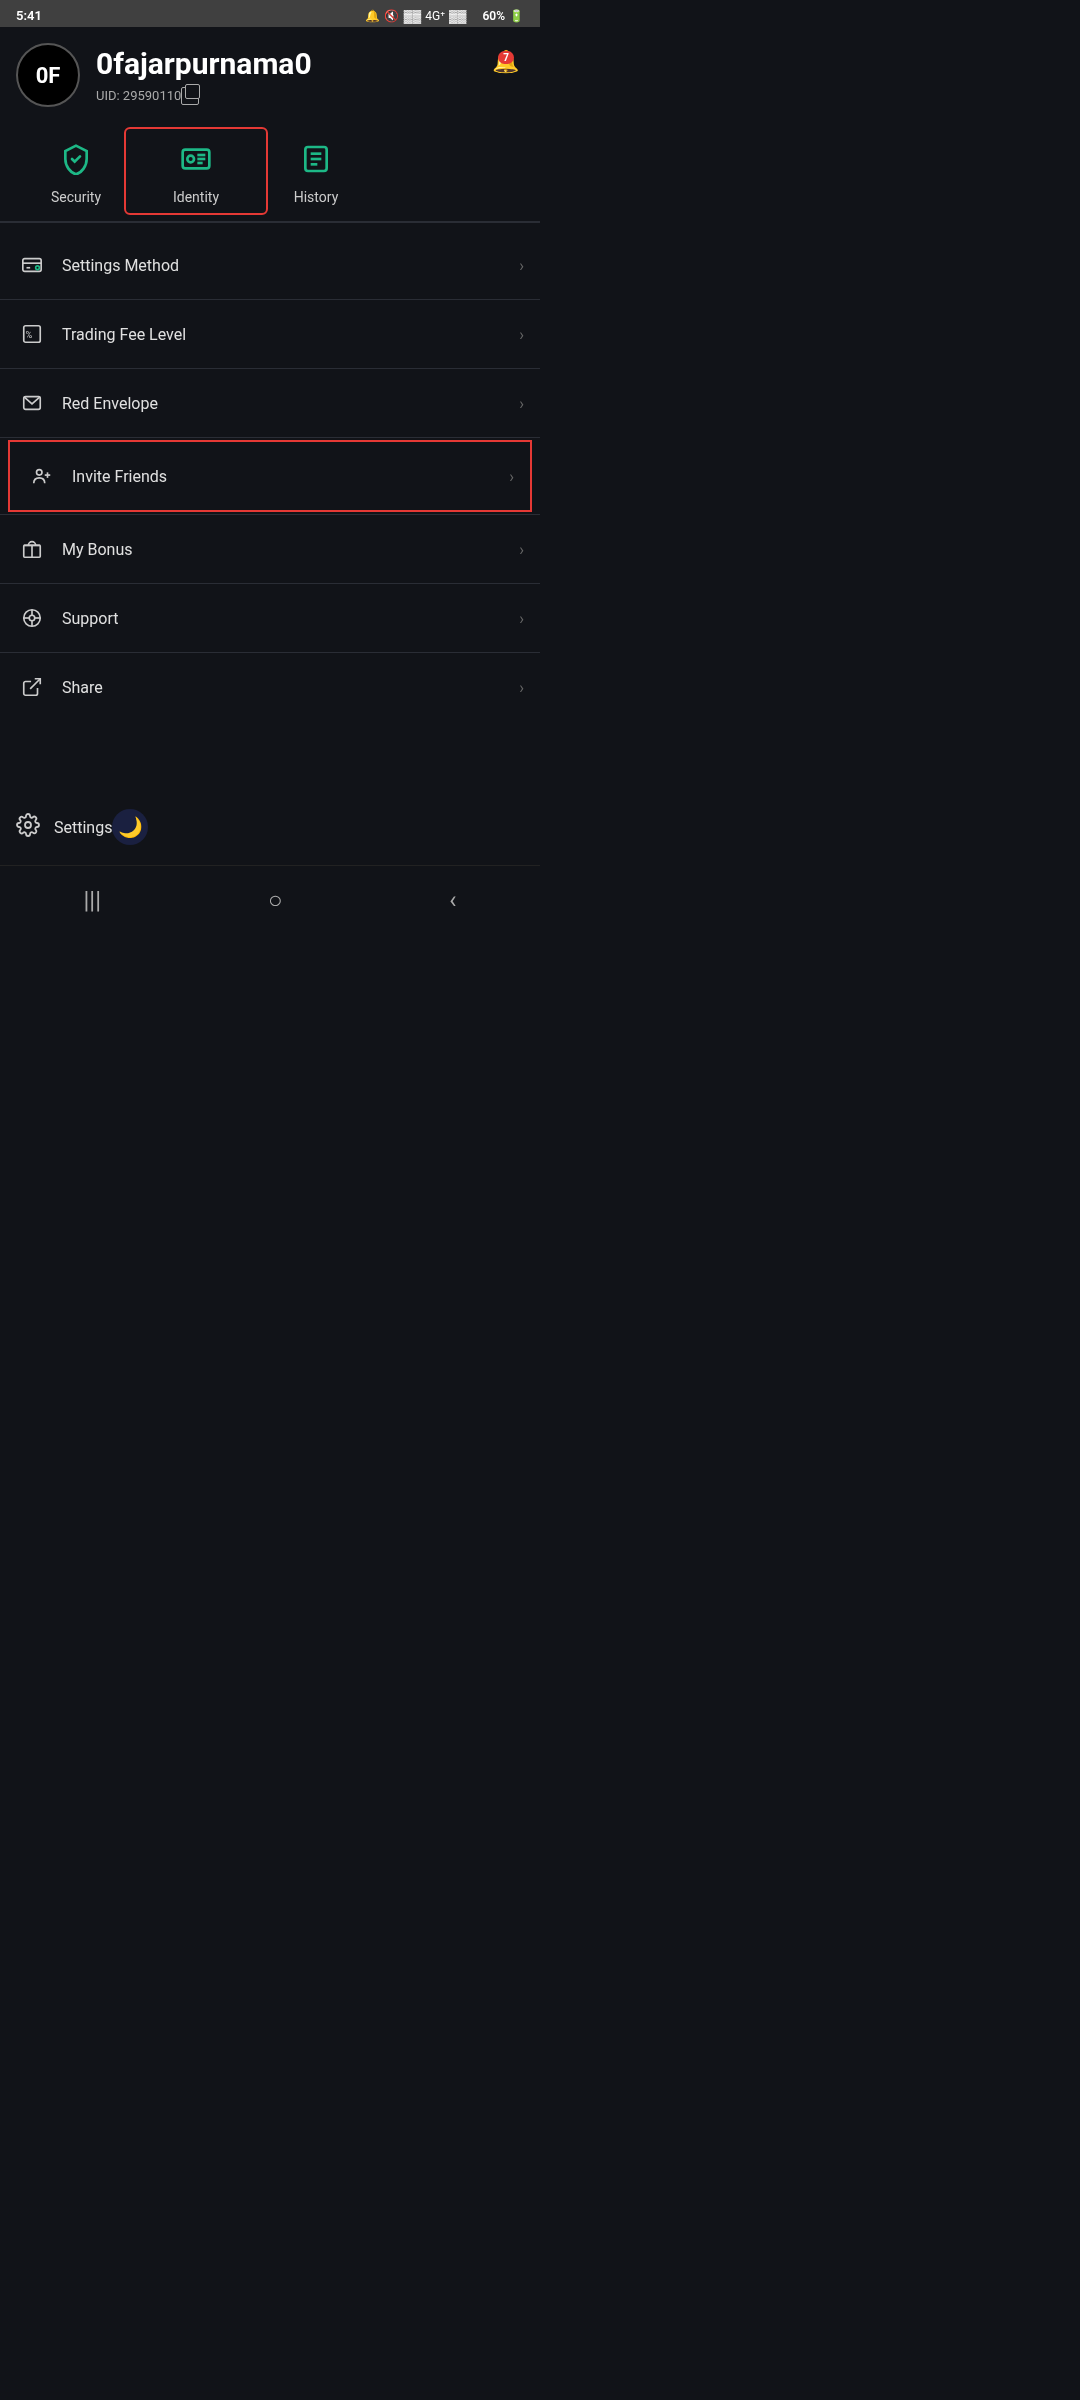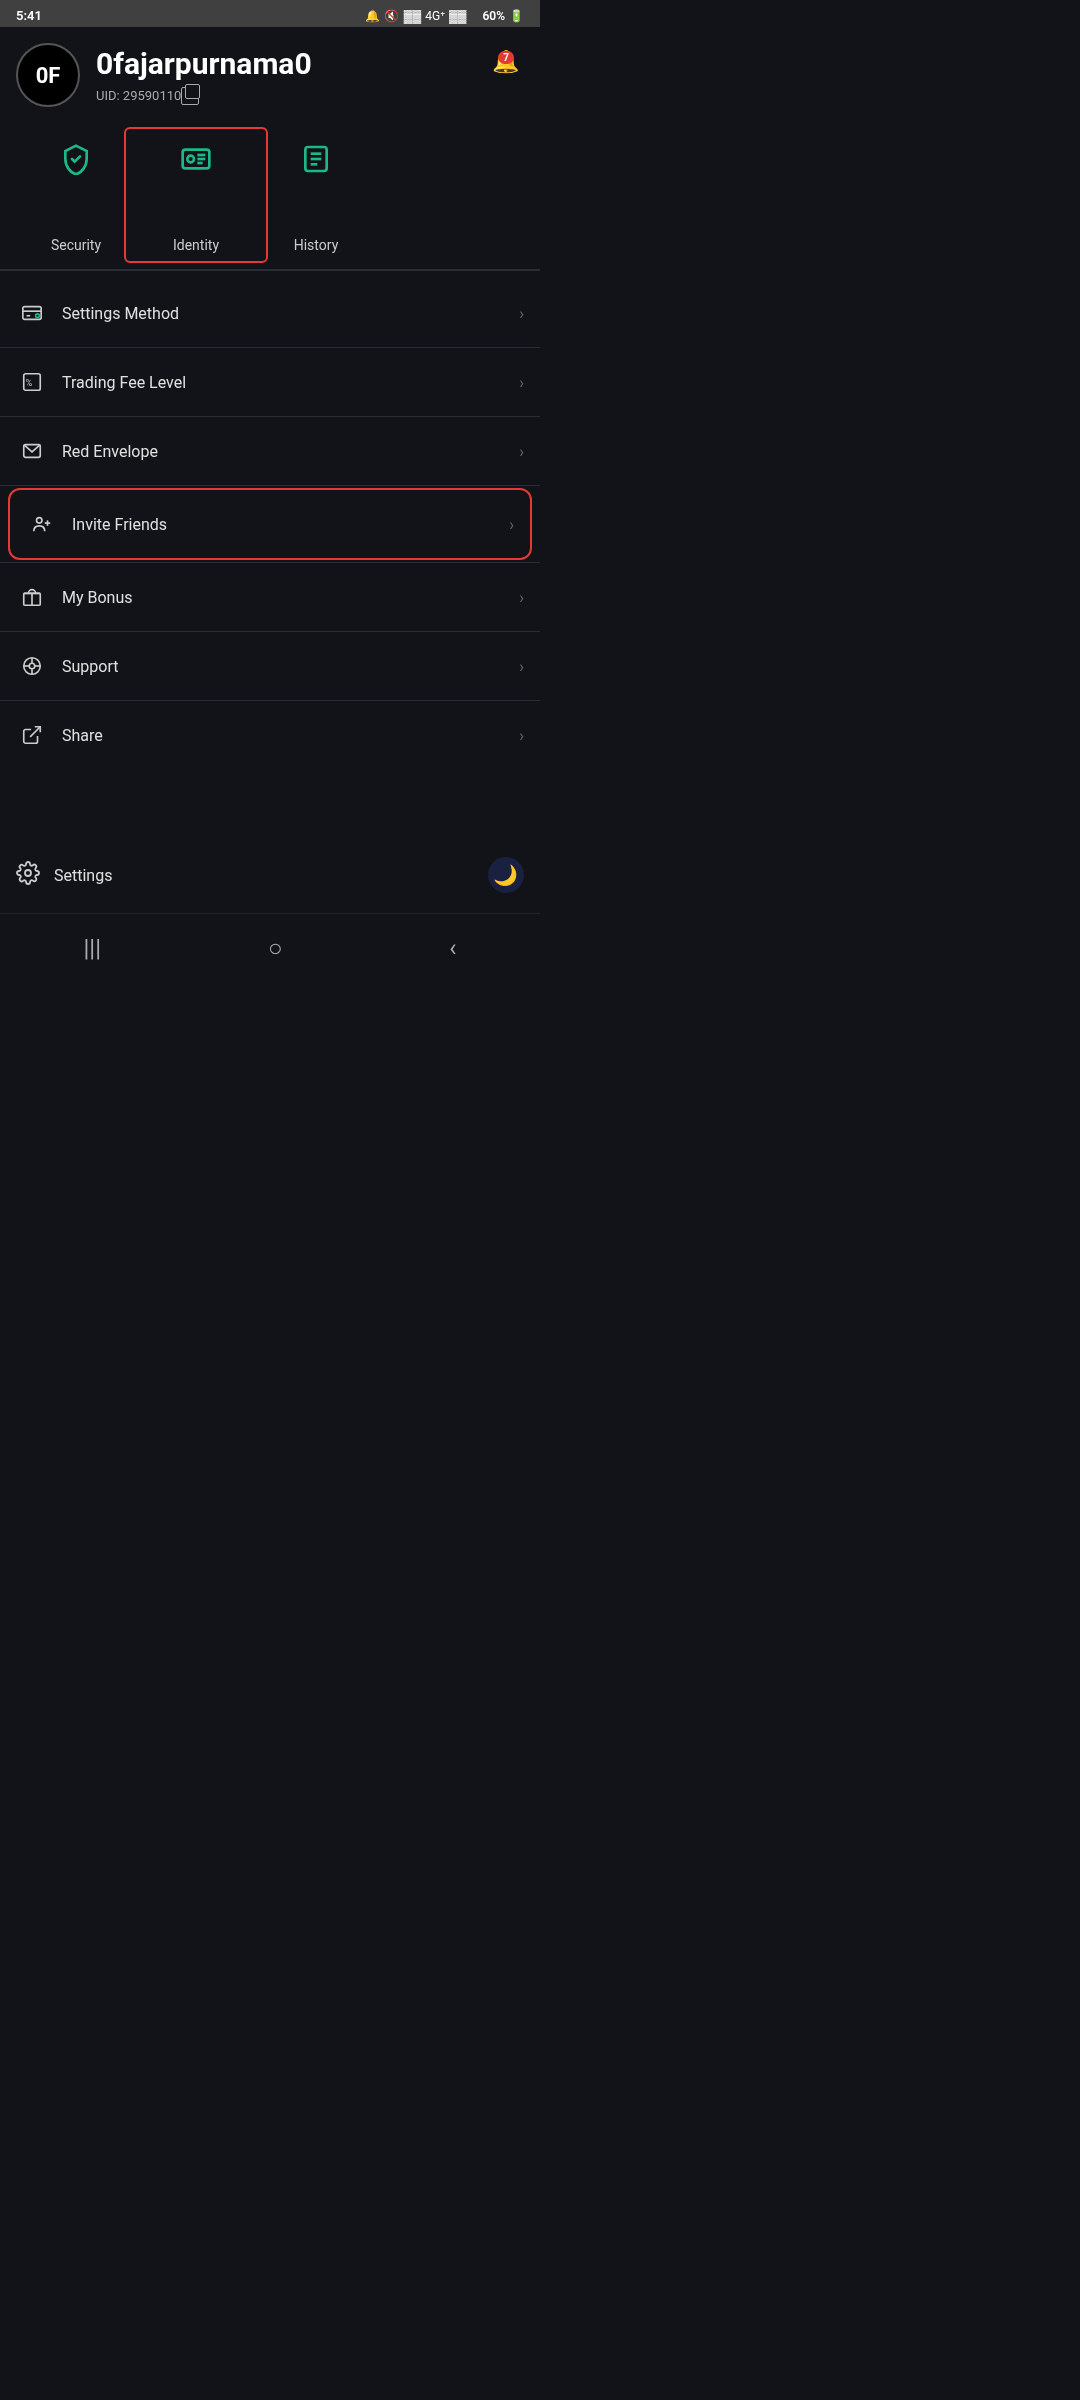--- a/index.html
+++ b/index.html
@@ -142,21 +142,20 @@
       height: 44px;
       display: flex;
       align-items: center;
       justify-content: center;
       color: #1db886;
       font-size: 28px;
     }
     .action-label {
       font-size: 14px;
       color: #ccc;
-      margin-top: 48px;
     }
 
     
     .divider {
       height: 1px;
       background: #2a2d35;
       margin: 0 0;
     }
 
     
@@ -206,21 +205,21 @@
     .menu-item {
       display: flex;
       align-items: center;
       padding: 18px 16px;
       cursor: pointer;
       position: relative;
     }
     .menu-item.highlighted {
       border: 2.5px solid #e53935;
       margin: 2px 8px;
-      border-radius: 12px;
+      border-radius: 0;
     }
     .menu-icon {
       width: 32px;
       height: 32px;
       display: flex;
       align-items: center;
       justify-content: center;
       margin-right: 14px;
       color: #ccc;
       font-size: 20px;
@@ -234,21 +233,20 @@
     }
     .menu-arrow {
       color: #666;
       font-size: 16px;
     }
 
     
     .bottom-settings {
       display: flex;
       align-items: center;
-      justify-content: space-between;
       padding: 20px 16px;
       margin-top: auto;
     }
     .settings-left {
       display: flex;
       align-items: center;
       gap: 14px;
       cursor: pointer;
     }
     .settings-icon {

